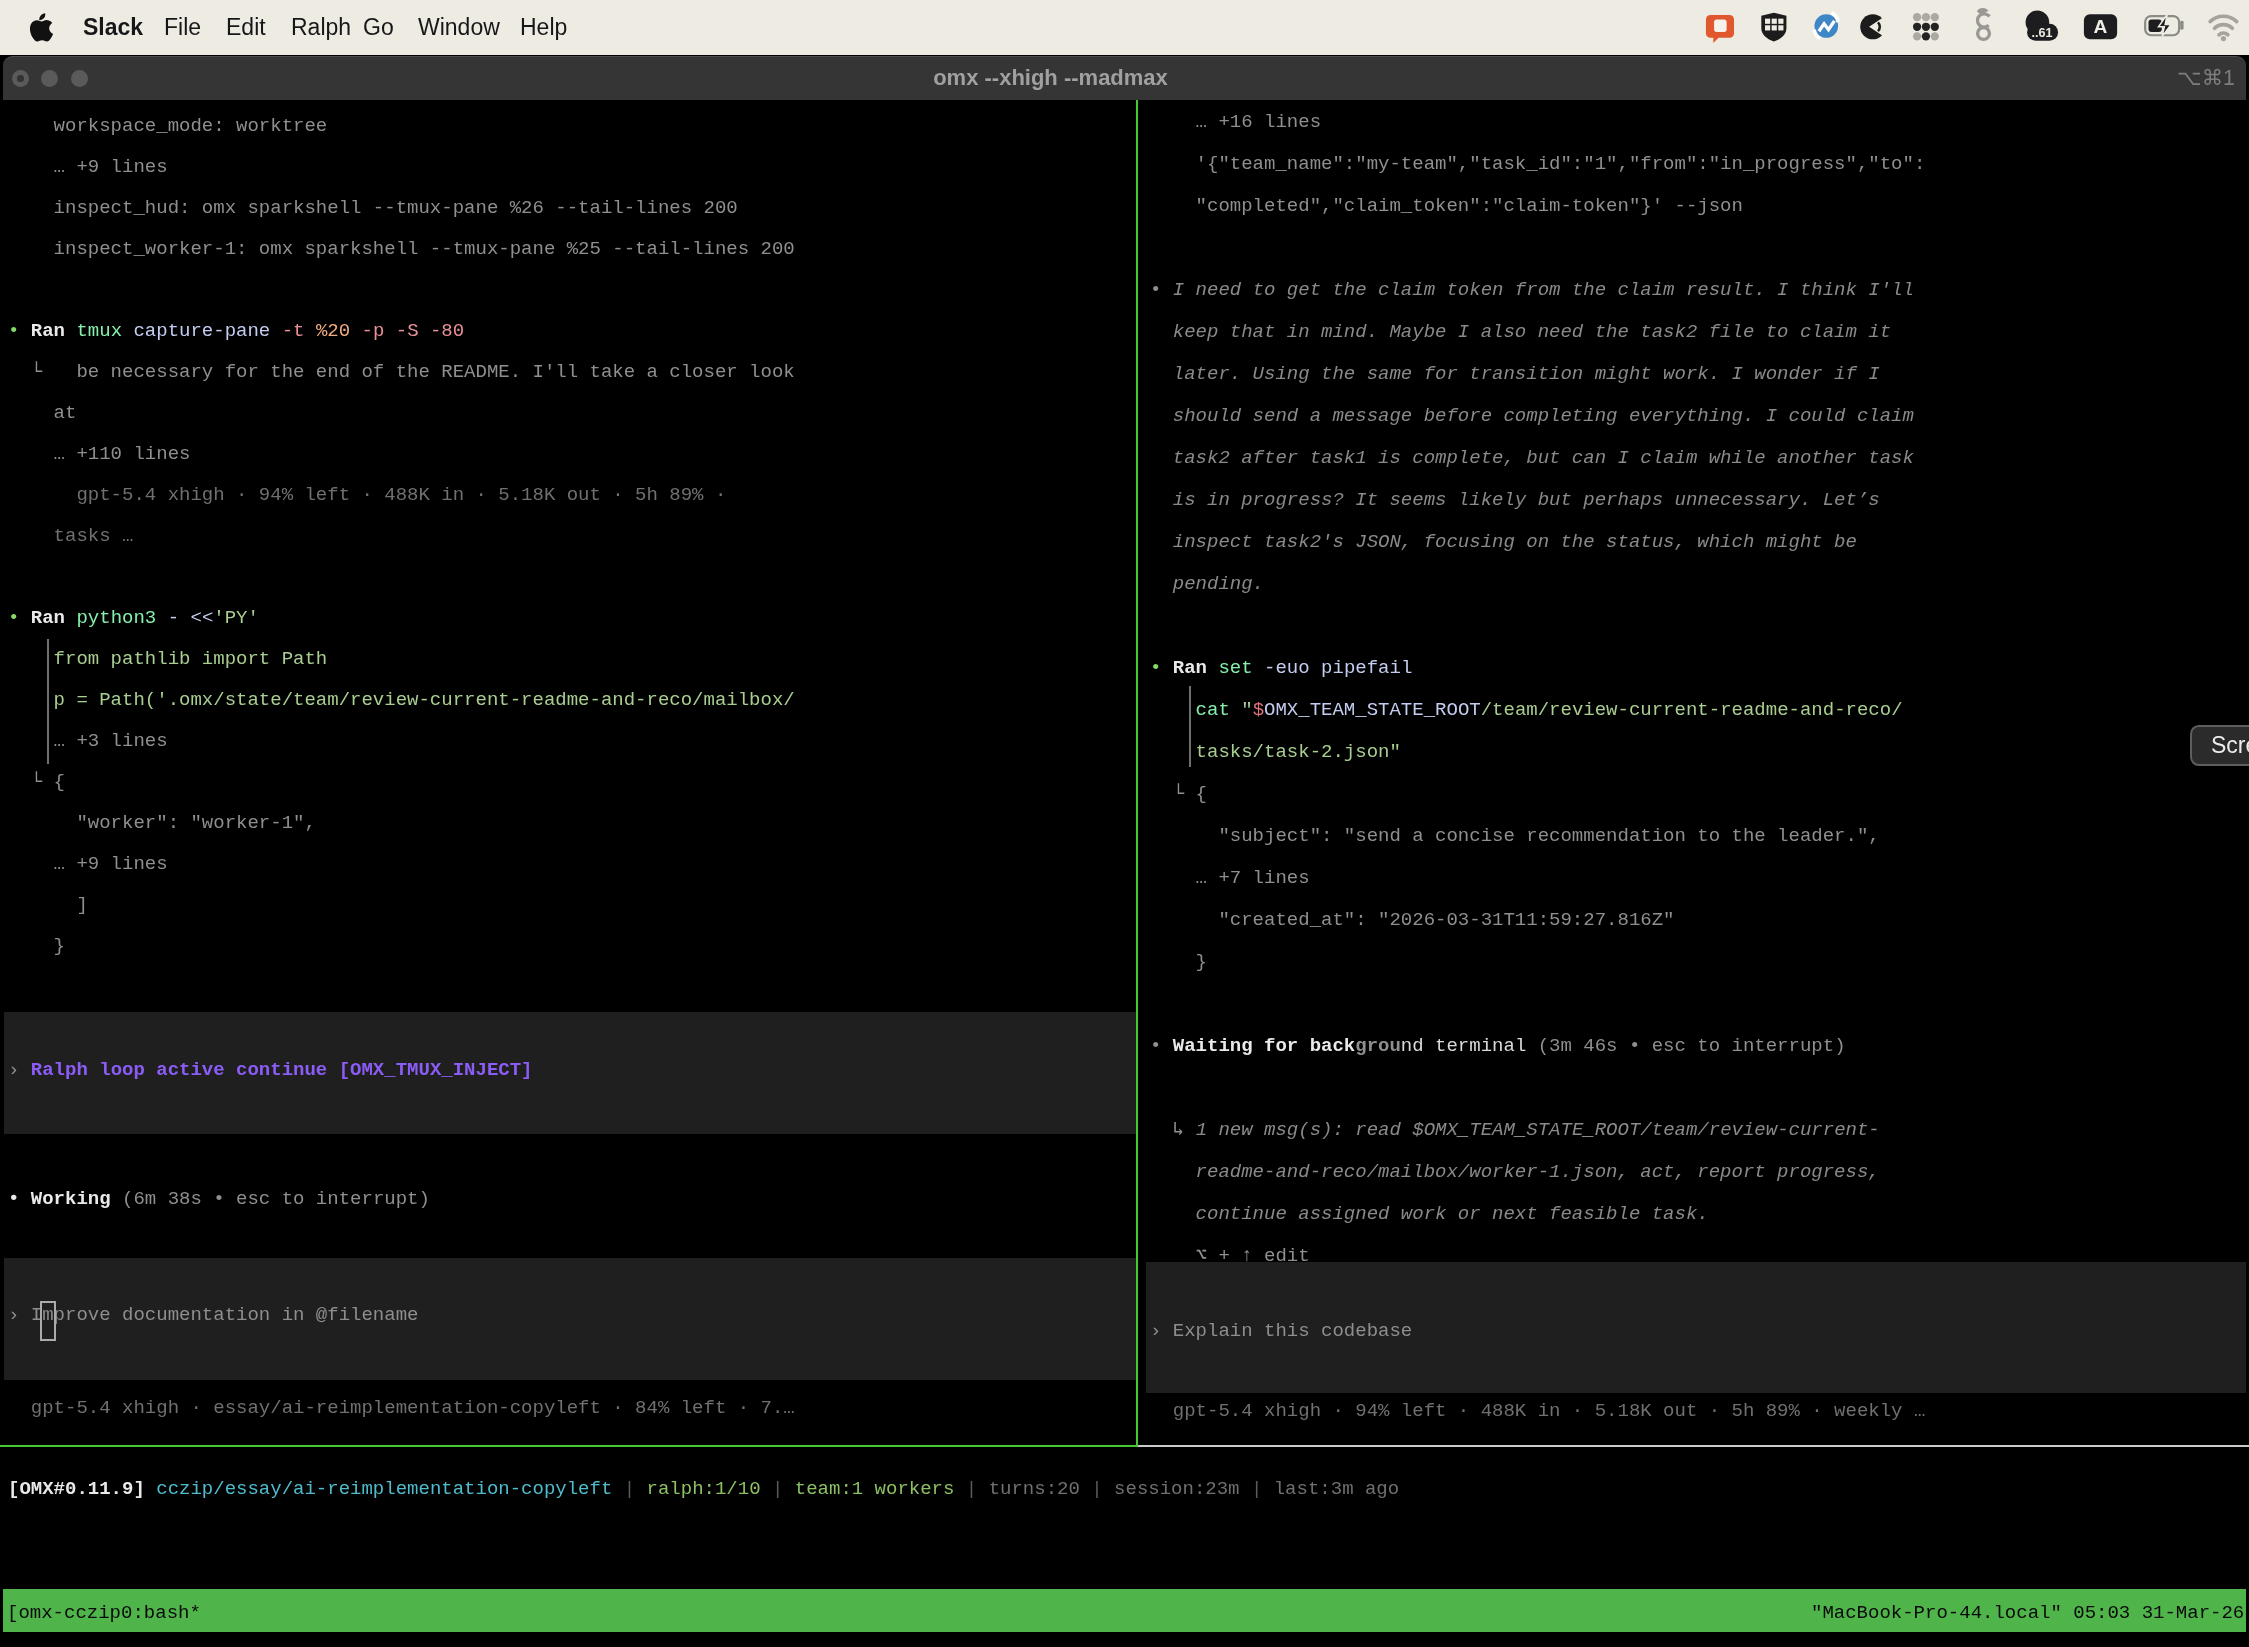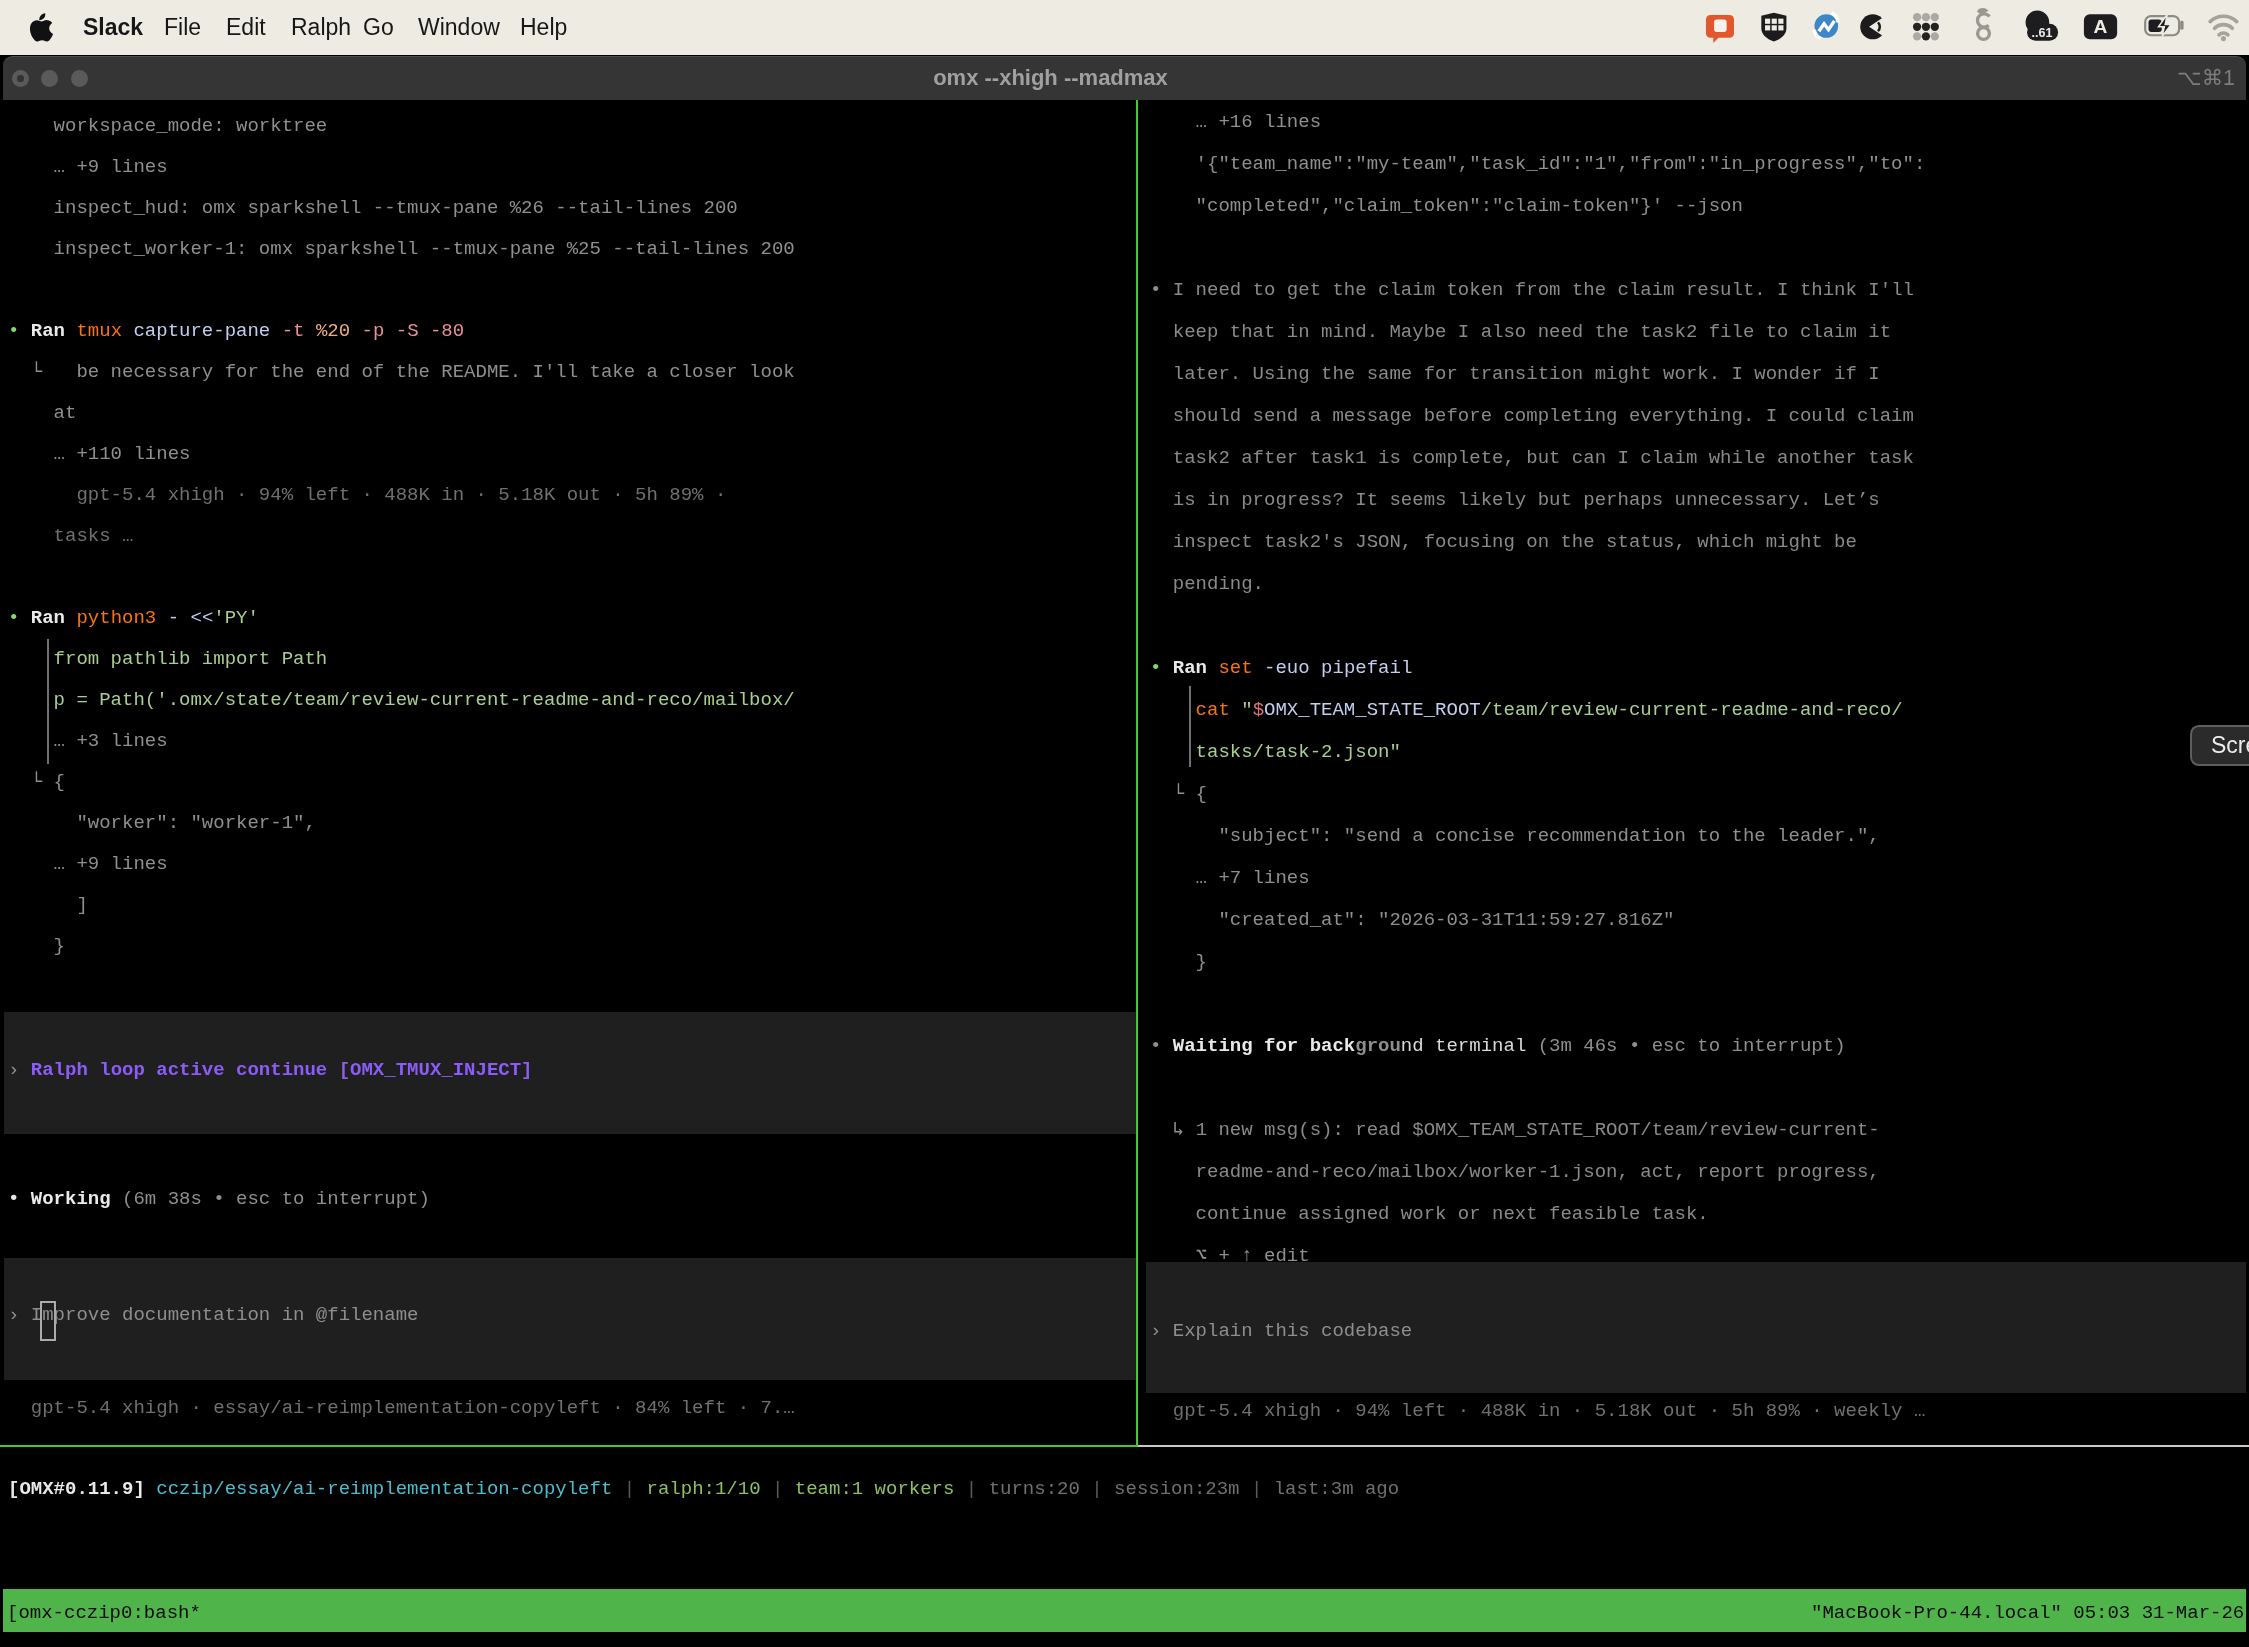--- a/index.html
+++ b/index.html
@@ -15,28 +15,28 @@
   .mitem { position:absolute; top:0; height:55px; display:flex; align-items:center; font-family:"Liberation Sans", sans-serif; font-size:23px; color:#17171a; }
   .mbold { font-weight:bold; }
   
   #titlebar { position:absolute; left:3px; top:56px; width:2243px; height:44px; background:#353535; border-radius:9.6px 9.6px 0 0; border-top:1.5px solid #4d4d4d;}
   .tl { position:absolute; top:70px; width:17px; height:17px; border-radius:50%; background:#5a5a5a; }
   #wtitle { position:absolute; top:56px; left:0; width:2101px; height:44px; display:flex; align-items:center; justify-content:center; font-family:"Liberation Sans", sans-serif; font-size:22px; font-weight:bold; color:#a0a0a0; }
   #wkeys { position:absolute; top:56px; right:14.8px; height:44px; display:flex; align-items:center; font-family:"Liberation Sans", sans-serif; font-size:21.4px; color:#7d7d7d; }
   
   .w { color:#E9E9E9; font-weight:bold; }
   .gb { color:#84D968; }
-  .blu { color:#f97316; }
+  .blu { color:#86efac; }
   .per { color:#C3CDF0; }
   .sal { color:#E89098; }
   .org { color:#F0AC7E; }
   .red { color:#E0707A; }
   .grn { color:#A9CE91; }
   .dim { color:#707070; }
-  .it { color:#8A8A8A; }
+  .it { font-style:italic; color:#8A8A8A; }
   .cy { color:#4FBCCE; }
   .sg { color:#8CC163; }
   .sep { color:#5a5a5a; }
   .boxtxt { color:#8E8E8E; }
   .shim { color:#8f8f8f; font-weight:bold; }
   .w2 { color:#DADADA; font-weight:normal; }
   
   .pbox { position:absolute; background:#1F1F1F; }
 </style>
 </head>

